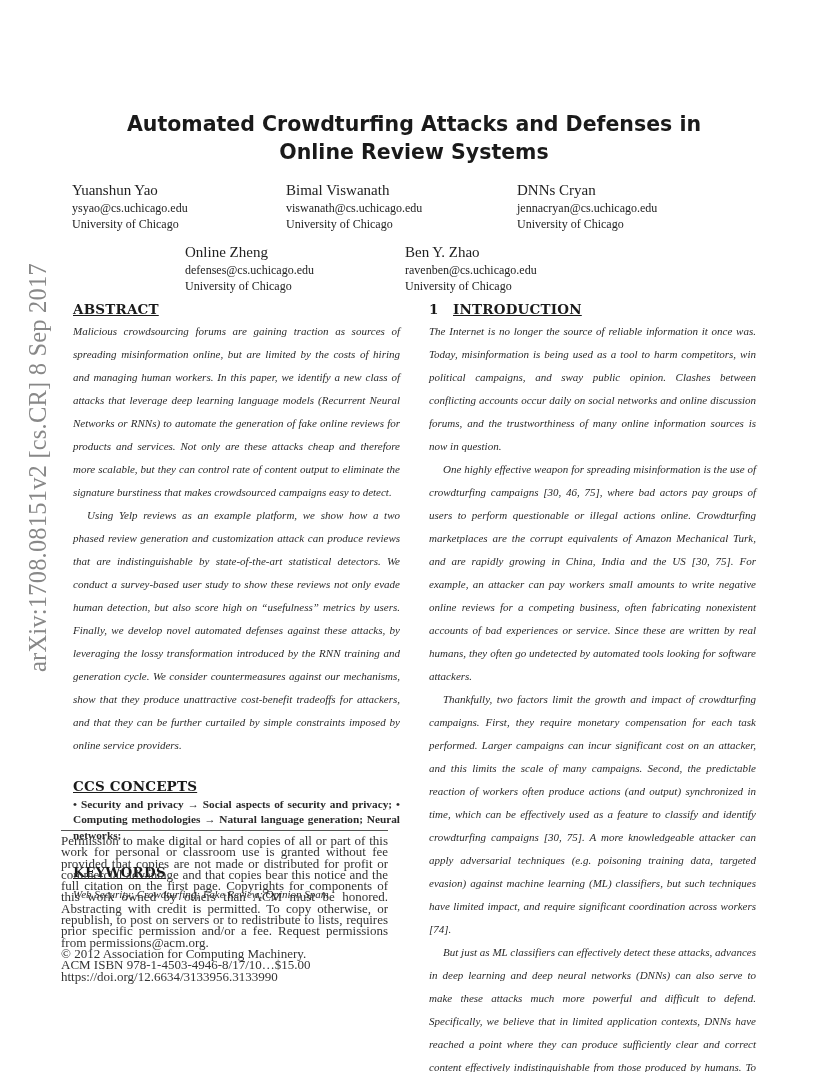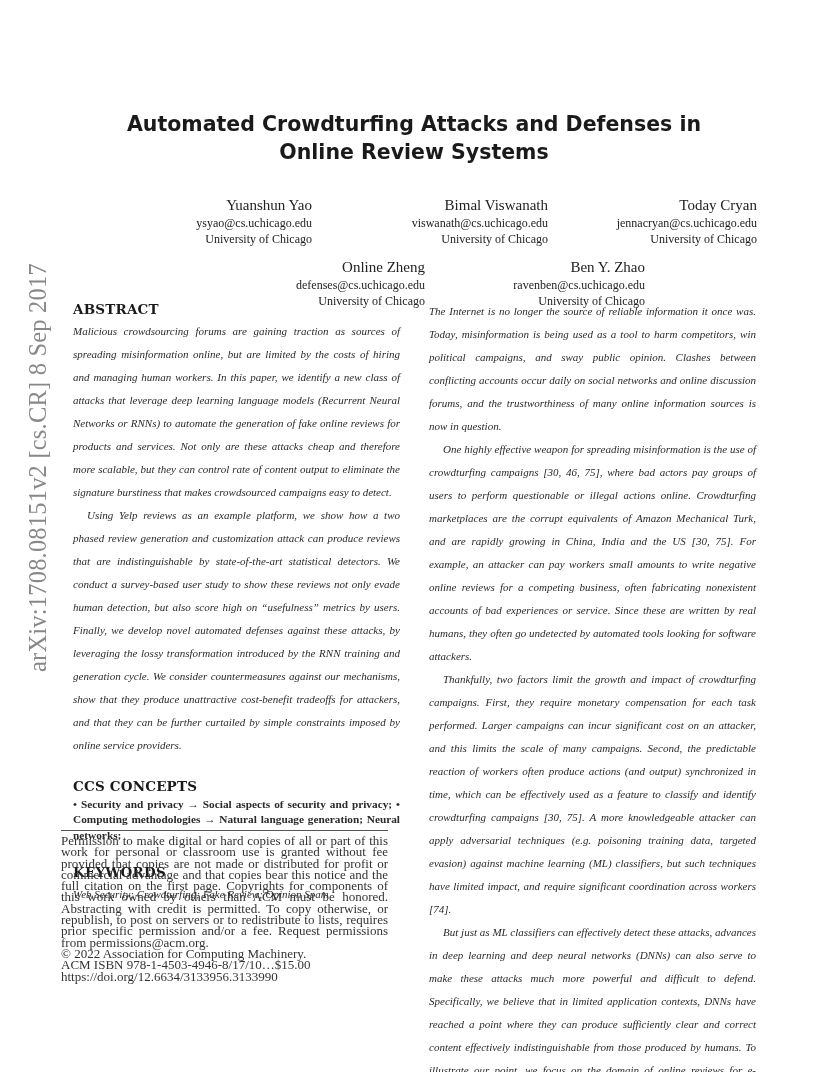--- a/index.html
+++ b/index.html
@@ -11,32 +11,32 @@
     position: absolute; left: 24px; top: 672px;
     transform: rotate(-90deg); transform-origin: left top;
     font-size: 24.5px; color: #888; white-space: nowrap; letter-spacing: 0.2px;
   }
   .title {
     position: absolute; left: 0; width: 828px; top: 110px; text-align: center;
     font-family: "DejaVu Sans", sans-serif; font-weight: bold; font-size: 20.5px;
     line-height: 28px; color: #1a1a1a;
   }
   .authors-row { position: absolute; left: 0; width: 828px; display: flex; }
-  .author { text-align: right; font-size: 12px; line-height: 16px; color: #222; margin-top: 15px; }
+  .author { text-align: left; font-size: 12px; line-height: 16px; color: #222; }
   .author .name { font-size: 15px; line-height: 20px; }
   .row1 { top: 180px; }
   .row1 .author { position: absolute; width: 240px; }
   .row2 { top: 242px; }
   .row2 .author { position: absolute; width: 240px; }
   .col { position: absolute; top: 300px; width: 327px; }
   .col.left { left: 73px; }
   .col.right { left: 429px; }
   .sec-head {
     font-family: "DejaVu Serif", serif; font-weight: bold; font-size: 13.5px;
-    color: #1a1a1a; margin: 0 0 2px 0; line-height: 18px; letter-spacing: 0.2px;
+    color: #1a1a1a; margin: 0 0 2px 0; line-height: 18px; letter-spacing: 0.2px; text-decoration: underline;
   }
   .sec-head .num { display: inline-block; width: 24px; }
   p.body {
     margin: 0; font-size: 11px; line-height: 23px; text-align: justify;
     hyphens: manual; color: #2a2a2a; font-style: italic;
   }
   p.body.indent { text-indent: 14px; }
   .ccs { font-weight: bold; font-size: 11.3px; line-height: 15.3px; text-align: justify; margin: 0; color: #2a2a2a; }
   .spacer-a { height: 20px; }
   .spacer-b { height: 20px; }
@@ -57,27 +57,27 @@
   <div>Automated Crowdturfing Attacks and Defenses in</div>
   <div>Online Review Systems</div>
 </div>
 
 <div class="authors-row row1">
   <div class="author" style="left:72px;">
     <div class="name">Yuanshun Yao</div>
     <div>ysyao@cs.uchicago.edu</div>
     <div>University of Chicago</div>
   </div>
-  <div class="author" style="left:308px;">
+  <div class="author" style="left:286px;">
     <div class="name">Bimal Viswanath</div>
     <div>viswanath@cs.uchicago.edu</div>
     <div>University of Chicago</div>
   </div>
   <div class="author" style="left:517px;">
-    <div class="name">Today Cryan</div>
+    <div class="name">DNNs Cryan</div>
     <div>jennacryan@cs.uchicago.edu</div>
     <div>University of Chicago</div>
   </div>
 </div>
 
 <div class="authors-row row2">
   <div class="author" style="left:185px;">
     <div class="name">Online Zheng</div>
     <div>defenses@cs.uchicago.edu</div>
     <div>University of Chicago</div>
@@ -98,23 +98,26 @@
   <div class="sec-head">CCS CONCEPTS</div>
   <p class="ccs">• Security and privacy → Social aspects of security and pri­vacy; • Computing methodologies → Natural language gen­eration; Neural networks;</p>
 
   <div class="spacer-b"></div>
   <div class="sec-head">KEYWORDS</div>
   <p class="body" style="text-align:left;">Web Security; Crowdturfing; Fake Review; Opinion Spam</p>
 </div>
 
 <div class="footnote">
   <div>Permission to make digital or hard copies of all or part of this work for personal or classroom use is granted without fee provided that copies are not made or distributed for profit or commercial advantage and that copies bear this notice and the full citation on the first page. Copyrights for components of this work owned by others than ACM must be honored. Abstracting with credit is permitted. To copy otherwise, or republish, to post on servers or to redistribute to lists, requires prior specific permission and/or a fee. Request permissions from permissions@acm.org.</div>
-  <div>© 2022 Association for Computing Machinery.</div>
+  <div>© 2012 Association for Computing Machinery.</div>
   <div>ACM ISBN 978-1-4503-4946-8/17/10…$15.00</div>
   <div>https://doi.org/12.6634/3133956.3133990</div>
 </div>
 
 <div class="col right">
+  <div class="sec-head">
+    <span class="num">1</span><span>INTRODUCTION</span>
+  </div>
   <p class="body">The Internet is no longer the source of reliable information it once was. Today, misinformation is being used as a tool to harm com­petitors, win political campaigns, and sway public opinion. Clashes between conflicting accounts occur daily on social networks and online discussion forums, and the trustworthiness of many online information sources is now in question.</p>
   <p class="body indent">One highly effective weapon for spreading misinformation is the use of crowdturfing campaigns [30, 46, 75], where bad actors pay groups of users to perform questionable or illegal actions online. Crowdturfing marketplaces are the corrupt equivalents of Amazon Mechanical Turk, and are rapidly growing in China, India and the US [30, 75]. For example, an attacker can pay workers small amounts to write negative online reviews for a competing business, often fabricating nonexistent accounts of bad experiences or service. Since these are written by real humans, they often go undetected by automated tools looking for software attackers.</p>
   <p class="body indent">Thankfully, two factors limit the growth and impact of crowd­turfing campaigns. First, they require monetary compensation for each task performed. Larger campaigns can incur significant cost on an attacker, and this limits the scale of many campaigns. Sec­ond, the predictable reaction of workers often produce actions (and output) synchronized in time, which can be effectively used as a feature to classify and identify crowdturfing campaigns [30, 75]. A more knowledgeable attacker can apply adversarial techniques (e.g. poisoning training data, targeted evasion) against machine learning (ML) classifiers, but such techniques have limited impact, and require significant coordination across workers [74].</p>
   <p class="body indent">But just as ML classifiers can effectively detect these attacks, advances in deep learning and deep neural networks (DNNs) can also serve to make these attacks much more powerful and diffi­cult to defend. Specifically, we believe that in limited application contexts, DNNs have reached a point where they can produce suffi­ciently clear and correct content effectively indistinguishable from those produced by humans. To illustrate our point, we focus on the domain of online reviews for e-commerce products and ser­vices, where millions of users upload reviews to sites such as Yelp, TripAdvisor and Amazon. Online reviews tend to be short, and focused on a limited range of topics defined by the application domain, e.g. quality of food and service at a restaurant. We believe that well designed and tuned DNNs are now capable of producing realistic online reviews. If successful, attack campaigns using DNN-based fake reviews would be much more powerful, because they are highly scalable (no per-review payments to human writers) and</p>
 </div>
 
 </body></html>

